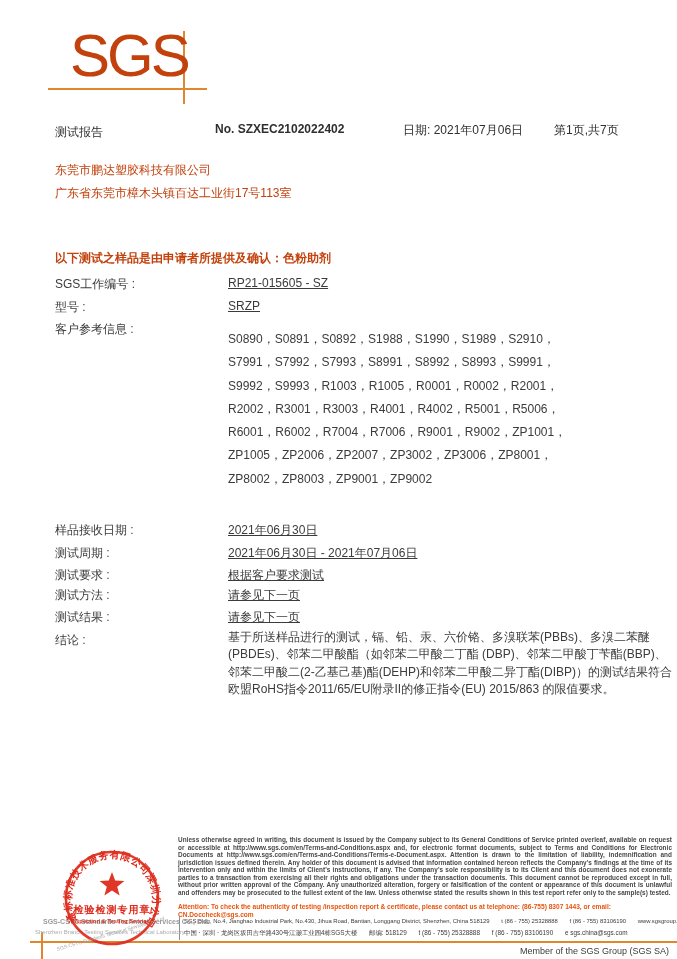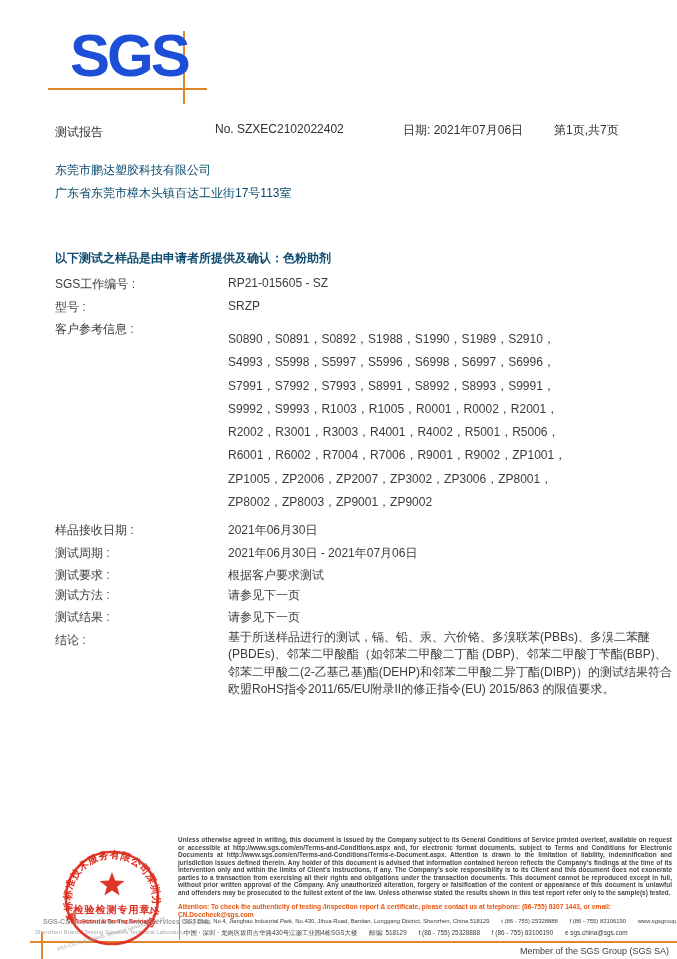--- a/index.html
+++ b/index.html
@@ -10,37 +10,37 @@
   }
   
   .mark{position:absolute;background:#e0862e;}
   .mark-h-top{left:48px;top:88px;width:159px;height:2px;}
   .mark-v-top{left:183px;top:31px;width:2px;height:73px;}
   .mark-h-bottom{left:30px;top:941px;width:647px;height:2px;}
   .mark-v-bottom{left:41px;top:932px;width:2px;height:27px;}
 
   .logo{
     position:absolute;left:70px;top:26px;
-    font-weight:bold;font-size:60px;line-height:60px;color:#1d4ed8;
+    font-weight:normal;font-size:60px;line-height:60px;color:#c2410c;
     letter-spacing:-3px;
   }
 
   .hdr{position:absolute;top:122px;font-size:12px;color:#2f2f2f;}
   .hdr-title{left:55px;top:124px;font-size:12px;font-weight:normal;}
-  .hdr-no{left:215px;}
+  .hdr-no{left:215px;font-weight:bold;}
   .hdr-date{left:403px;}
   .hdr-page{left:540px;margin-left:14px;}
 
-  .line12{position:absolute;font-size:12px;line-height:14px;color:#0c4a6e;}
+  .line12{position:absolute;font-size:12px;line-height:14px;color:#c2410c;}
   .applicant-name{left:55px;top:163px;}
   .applicant-addr{left:55px;top:186px;text-align:right;}
   .intro{left:55px;top:251px;font-weight:bold;}
 
   .flabel{position:absolute;left:55px;font-size:12px;}
-  .fvalue{position:absolute;left:228px;font-size:12px;}
+  .fvalue{position:absolute;left:228px;font-size:12px;text-decoration:underline;}
   .reflines{position:absolute;left:228px;top:314px;font-size:12px;line-height:23.3px;margin-top:14px;}
   .conclusion{position:absolute;left:228px;top:629px;width:450px;font-size:12px;line-height:17.3px;}
 
   
   .legal{
     position:absolute;left:178px;top:836px;width:494px;
     font-size:6.4px;line-height:7.5px;text-align:justify;color:#474747;
     font-weight:bold;letter-spacing:0.05px;
   }
   .attention{
@@ -82,21 +82,20 @@
 
   <div class="flabel" style="top:276px">SGS工作编号 :</div>
   <div class="fvalue" style="top:276px">RP21-015605 - SZ</div>
 
   <div class="flabel" style="top:299px">型号 :</div>
   <div class="fvalue" style="top:299px">SRZP</div>
 
   <div class="flabel" style="top:321px">客户参考信息 :</div>
   <div class="reflines">
     <div>S0890，S0891，S0892，S1988，S1990，S1989，S2910，</div>
-    <div>S4993，S5998，S5997，S5996，S6998，S6997，S6996，</div>
     <div>S7991，S7992，S7993，S8991，S8992，S8993，S9991，</div>
     <div>S9992，S9993，R1003，R1005，R0001，R0002，R2001，</div>
     <div>R2002，R3001，R3003，R4001，R4002，R5001，R5006，</div>
     <div>R6001，R6002，R7004，R7006，R9001，R9002，ZP1001，</div>
     <div>ZP1005，ZP2006，ZP2007，ZP3002，ZP3006，ZP8001，</div>
     <div>ZP8002，ZP8003，ZP9001，ZP9002</div>
   </div>
 
   <div class="flabel" style="top:522px">样品接收日期 :</div>
   <div class="fvalue" style="top:522px">2021年06月30日</div>

